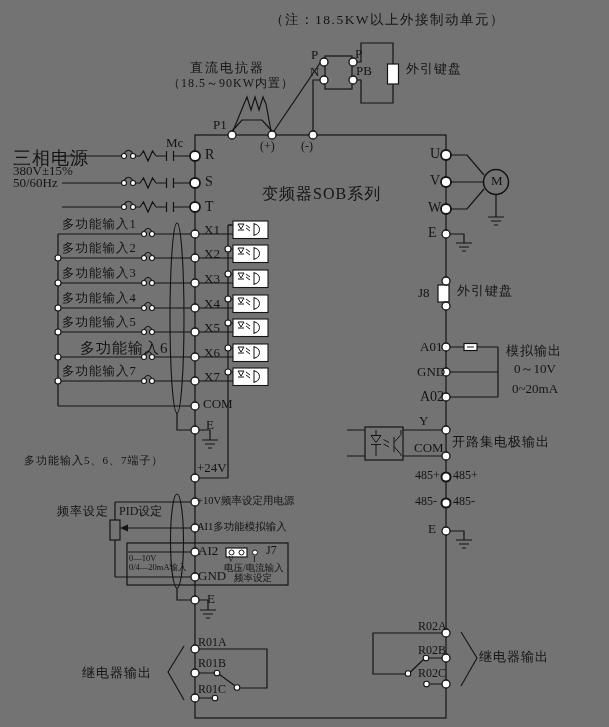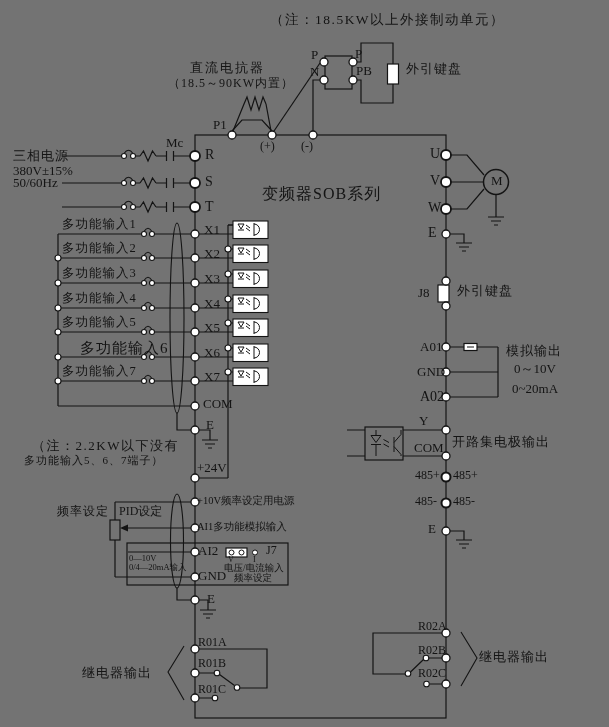--- a/index.html
+++ b/index.html
@@ -201,21 +201,21 @@
 <span class="lbl" style="left:213px;top:118px;font-size:13px">P1</span>
 <span class="lbl" style="left:260px;top:140px;font-size:12px">(+)</span>
 <span class="lbl" style="left:301px;top:140px;font-size:12px">(-)</span>
 
 <span class="lbl" style="left:311px;top:48px;font-size:13px">P</span>
 <span class="lbl" style="left:310px;top:65px;font-size:13px">N</span>
 <span class="lbl" style="left:355px;top:47px;font-size:13px">P</span>
 <span class="lbl" style="left:356px;top:64px;font-size:13px">PB</span>
 <span class="lbl" style="left:406px;top:62px;font-size:13px;letter-spacing:1px">外引键盘</span>
 
-<span class="lbl" style="left:13px;top:149px;font-size:13px;letter-spacing:1px">三相电源</span>
+<span class="lbl" style="left:13px;top:149px;font-size:18px;letter-spacing:1px">三相电源</span>
 <span class="lbl" style="left:13px;top:164px;font-size:13px">380V±15%</span>
 <span class="lbl" style="left:13px;top:176px;font-size:13px">50/60Hz</span>
 <span class="lbl" style="left:166px;top:136px;font-size:13px">Mc</span>
 <span class="lbl" style="left:205px;top:148px;font-size:14px">R</span>
 <span class="lbl" style="left:205px;top:175px;font-size:14px">S</span>
 <span class="lbl" style="left:205px;top:200px;font-size:14px">T</span>
 
 <span class="lbl" style="left:262px;top:186px;font-size:16px;letter-spacing:1px">变频器SOB系列</span>
 
 <span class="lbl" style="left:430px;top:147px;font-size:14px">U</span>
@@ -235,21 +235,20 @@
 <span class="lbl" style="left:204px;top:223px;font-size:13px">X1</span>
 <span class="lbl" style="left:204px;top:247px;font-size:13px">X2</span>
 <span class="lbl" style="left:204px;top:272px;font-size:13px">X3</span>
 <span class="lbl" style="left:204px;top:297px;font-size:13px">X4</span>
 <span class="lbl" style="left:204px;top:321px;font-size:13px">X5</span>
 <span class="lbl" style="left:204px;top:346px;font-size:13px">X6</span>
 <span class="lbl" style="left:204px;top:370px;font-size:13px">X7</span>
 <span class="lbl" style="left:203px;top:397px;font-size:13px">COM</span>
 <span class="lbl" style="left:206px;top:418px;font-size:13px">E</span>
 
-<span class="lbl" style="left:32px;top:439px;font-size:13px;letter-spacing:1.5px">（注：2.2KW以下没有</span>
 <span class="lbl" style="left:24px;top:455px;font-size:11px;letter-spacing:1px">多功能输入5、6、7端子）</span>
 <span class="lbl" style="left:197px;top:461px;font-size:13px">+24V</span>
 
 <span class="lbl" style="left:197px;top:495px;font-size:10.5px">+10V频率设定用电源</span>
 <span class="lbl" style="left:57px;top:505px;font-size:12px;letter-spacing:1px">频率设定</span>
 <span class="lbl" style="left:119px;top:505px;font-size:12px">PID设定</span>
 <span class="lbl" style="left:197px;top:521px;font-size:10.5px">AI1多功能模拟输入</span>
 <span class="lbl" style="left:198px;top:544px;font-size:13px">AI2</span>
 <span class="lbl" style="left:266px;top:544px;font-size:12px">J7</span>
 <span class="lbl" style="left:228px;top:556px;font-size:8px">V</span>

